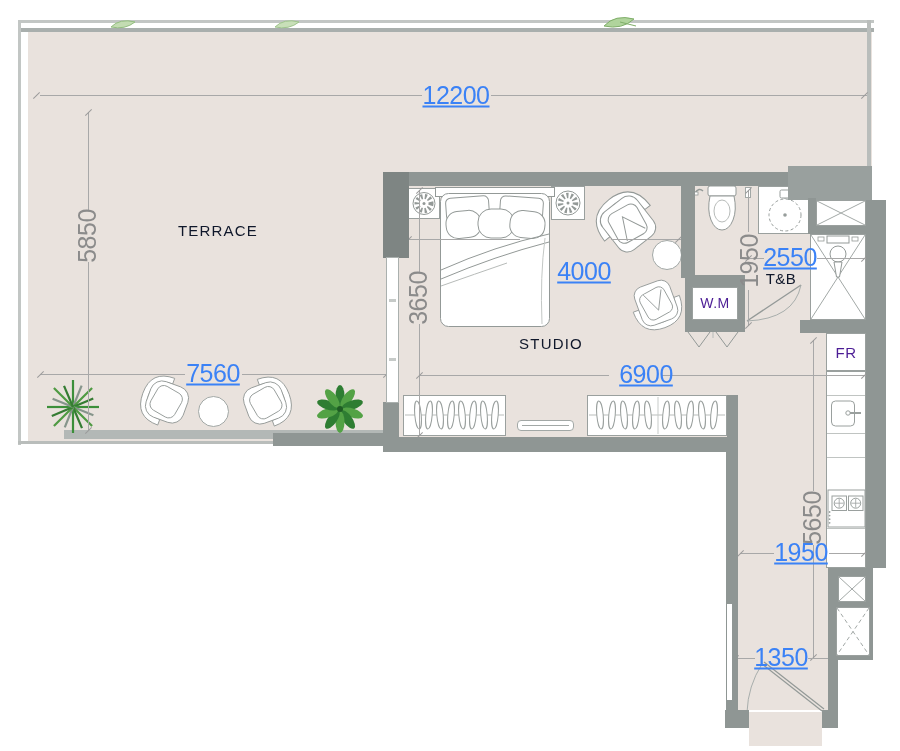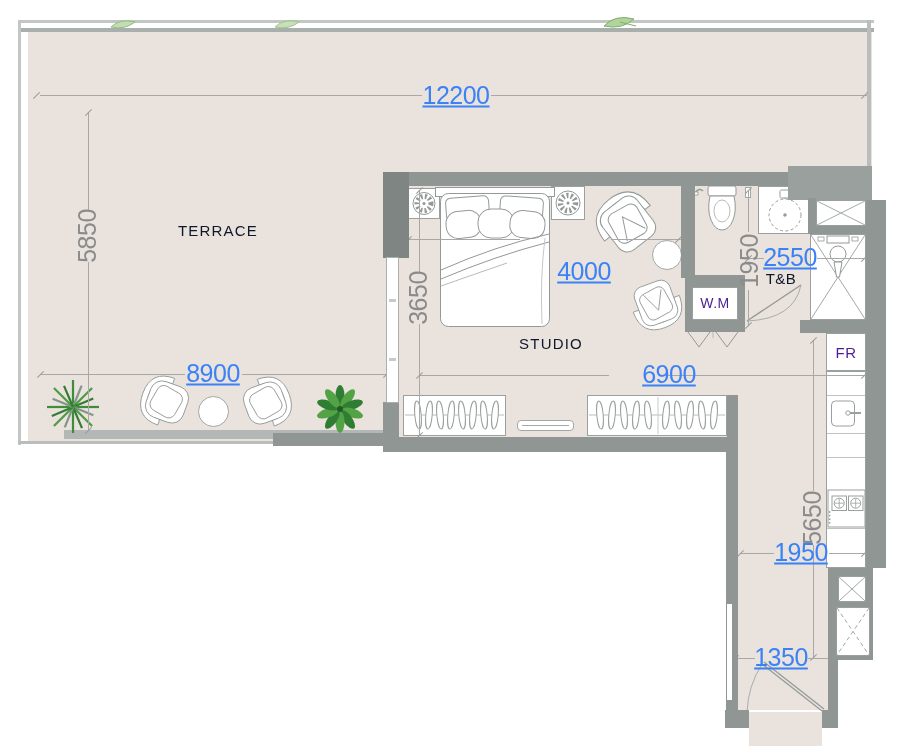--- a/index.html
+++ b/index.html
@@ -380,23 +380,23 @@
   </div>
 
   <div class="rl" style="left:218px;top:230px;">TERRACE</div>
   <div class="rl" style="left:551px;top:343px;">STUDIO</div>
   <div class="rl" style="left:781px;top:278px;letter-spacing:0.5px;">T&amp;B</div>
   <div class="sl" style="left:715px;top:303px;">W.M</div>
   <div class="sl" style="left:846px;top:352px;font-size:15px;">FR</div>
 
   <div class="dl" style="left:456px;top:95px;">12200</div>
   <div class="dlv" style="left:87px;top:236px;">5850</div>
-  <div class="dl" style="left:213px;top:373px;">8900</div>
+  <div class="dl" style="left:213px;top:373px;">7560</div>
   <div class="dl" style="left:584px;top:240px;margin-top:31px;">4000</div>
   <div class="dlv" style="left:418px;top:298px;">3650</div>
-  <div class="dl" style="left:669px;top:374px;">6900</div>
+  <div class="dl" style="left:646px;top:374px;">6900</div>
   <div class="dlv" style="left:749px;top:261px;">1950</div>
   <div class="dl" style="left:790px;top:257px;">2550</div>
   <div class="dlv" style="left:812px;top:518px;">5650</div>
   <div class="dl" style="left:801px;top:552px;">1950</div>
   <div class="dl" style="left:781px;top:657px;">1350</div>
 
 </div>
 
 </body></html>

